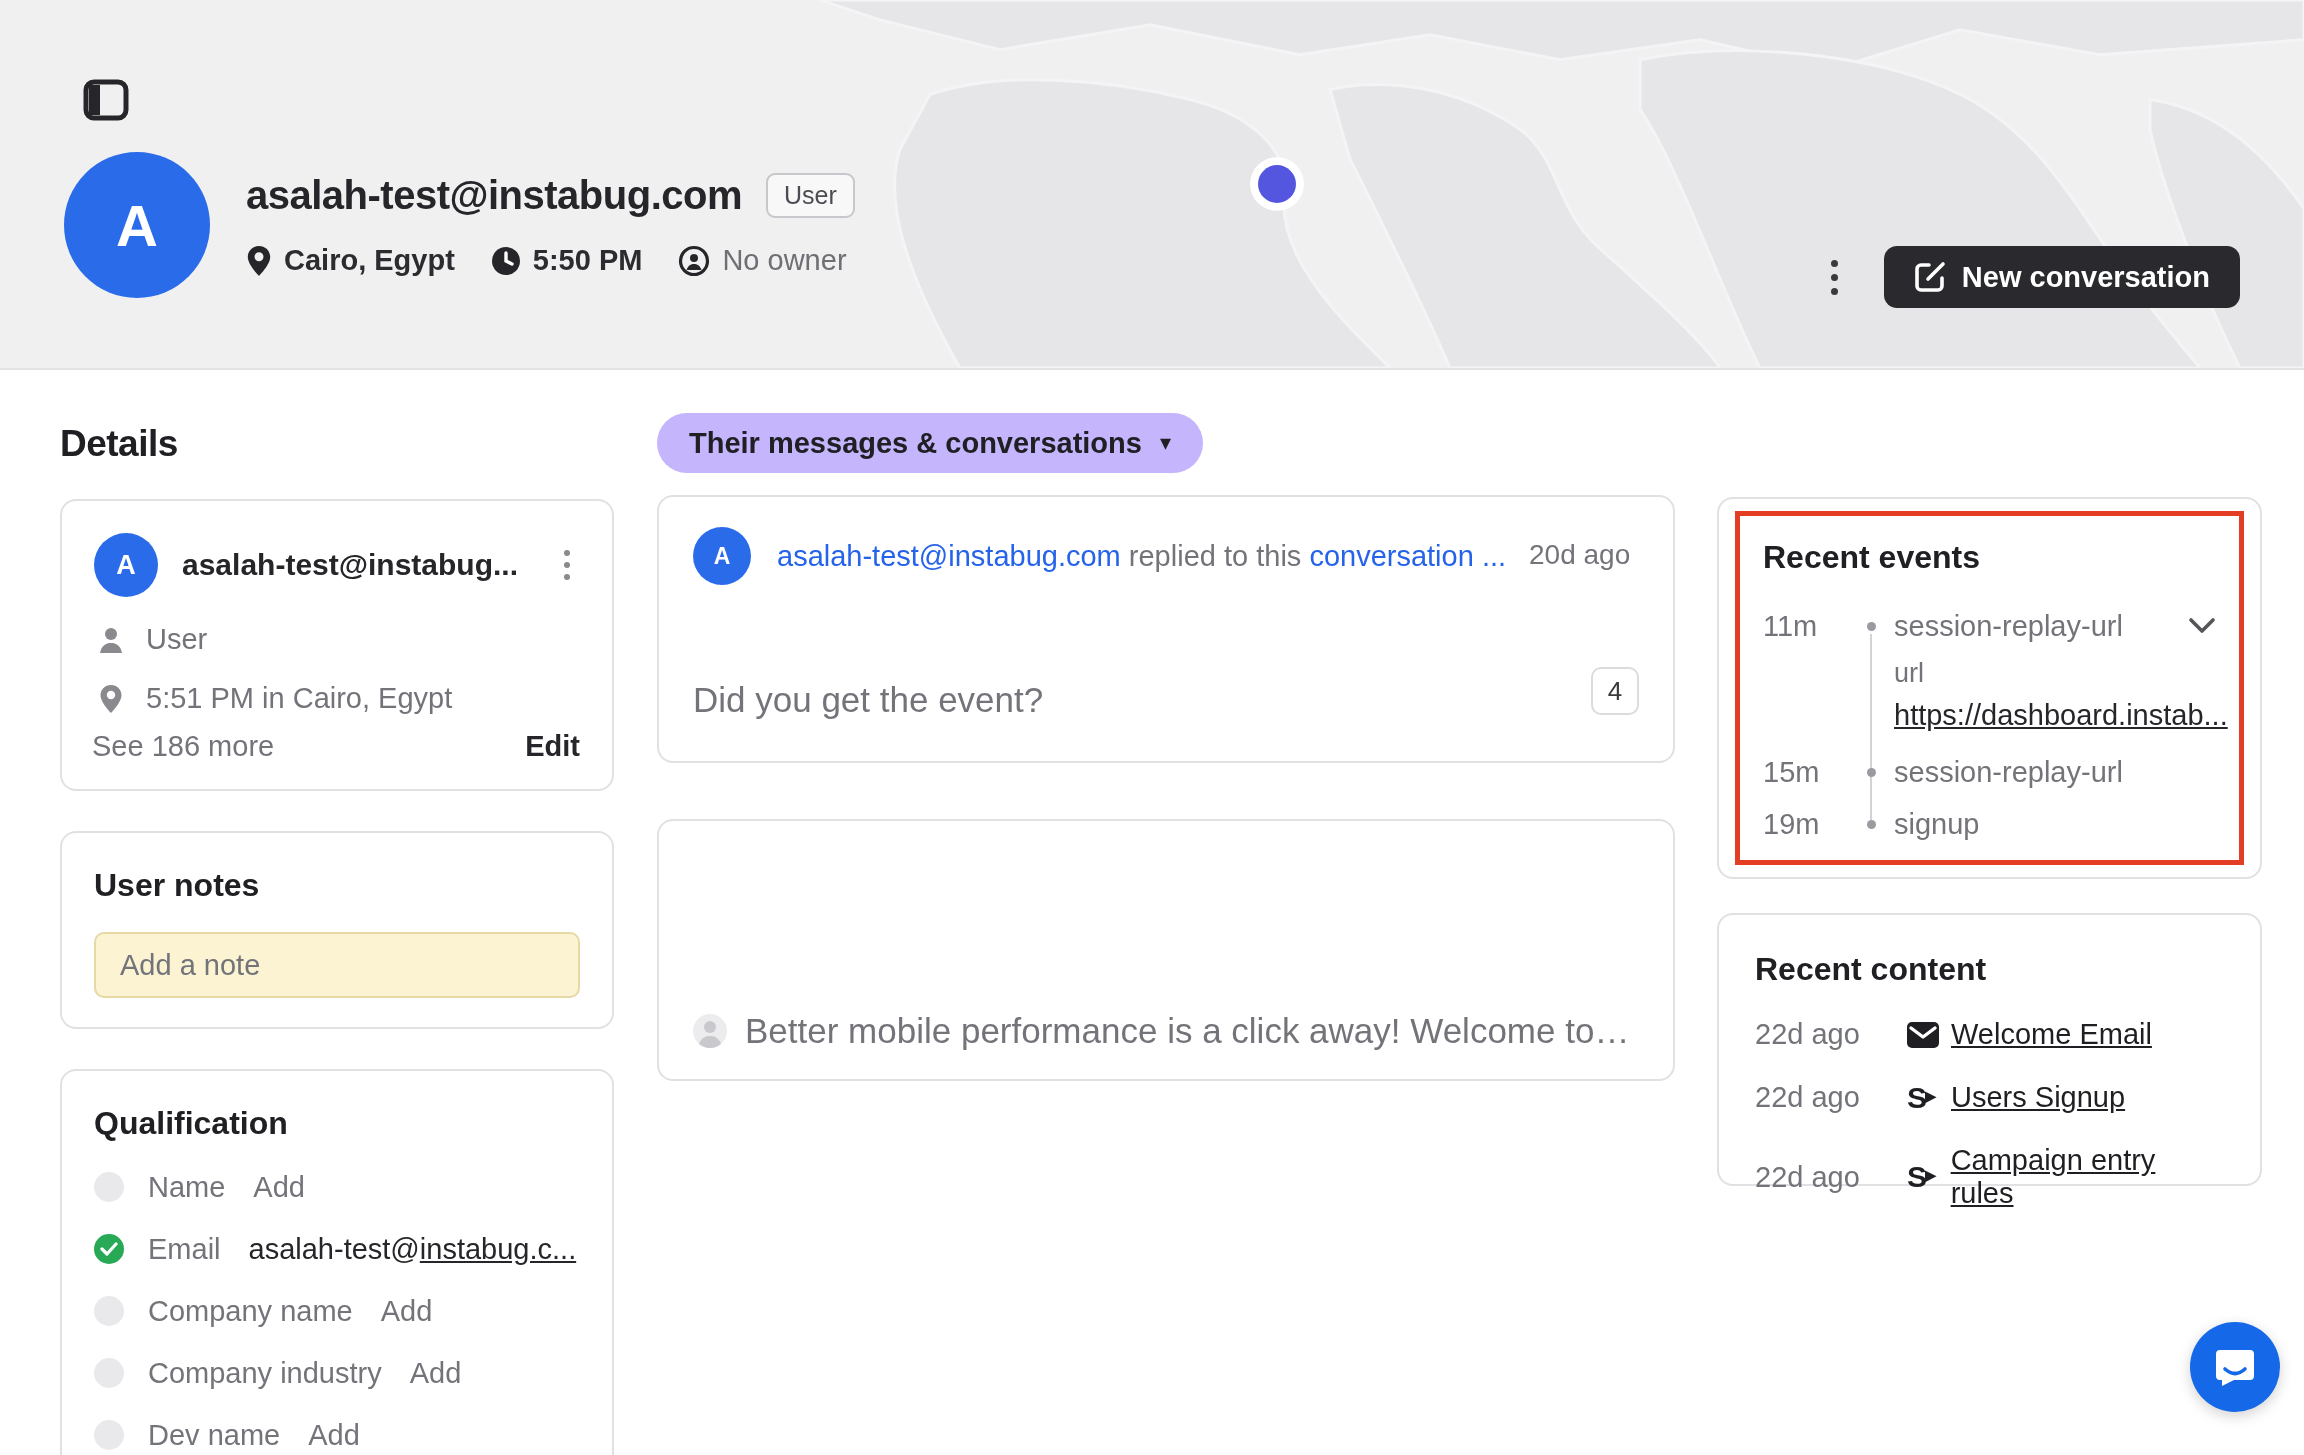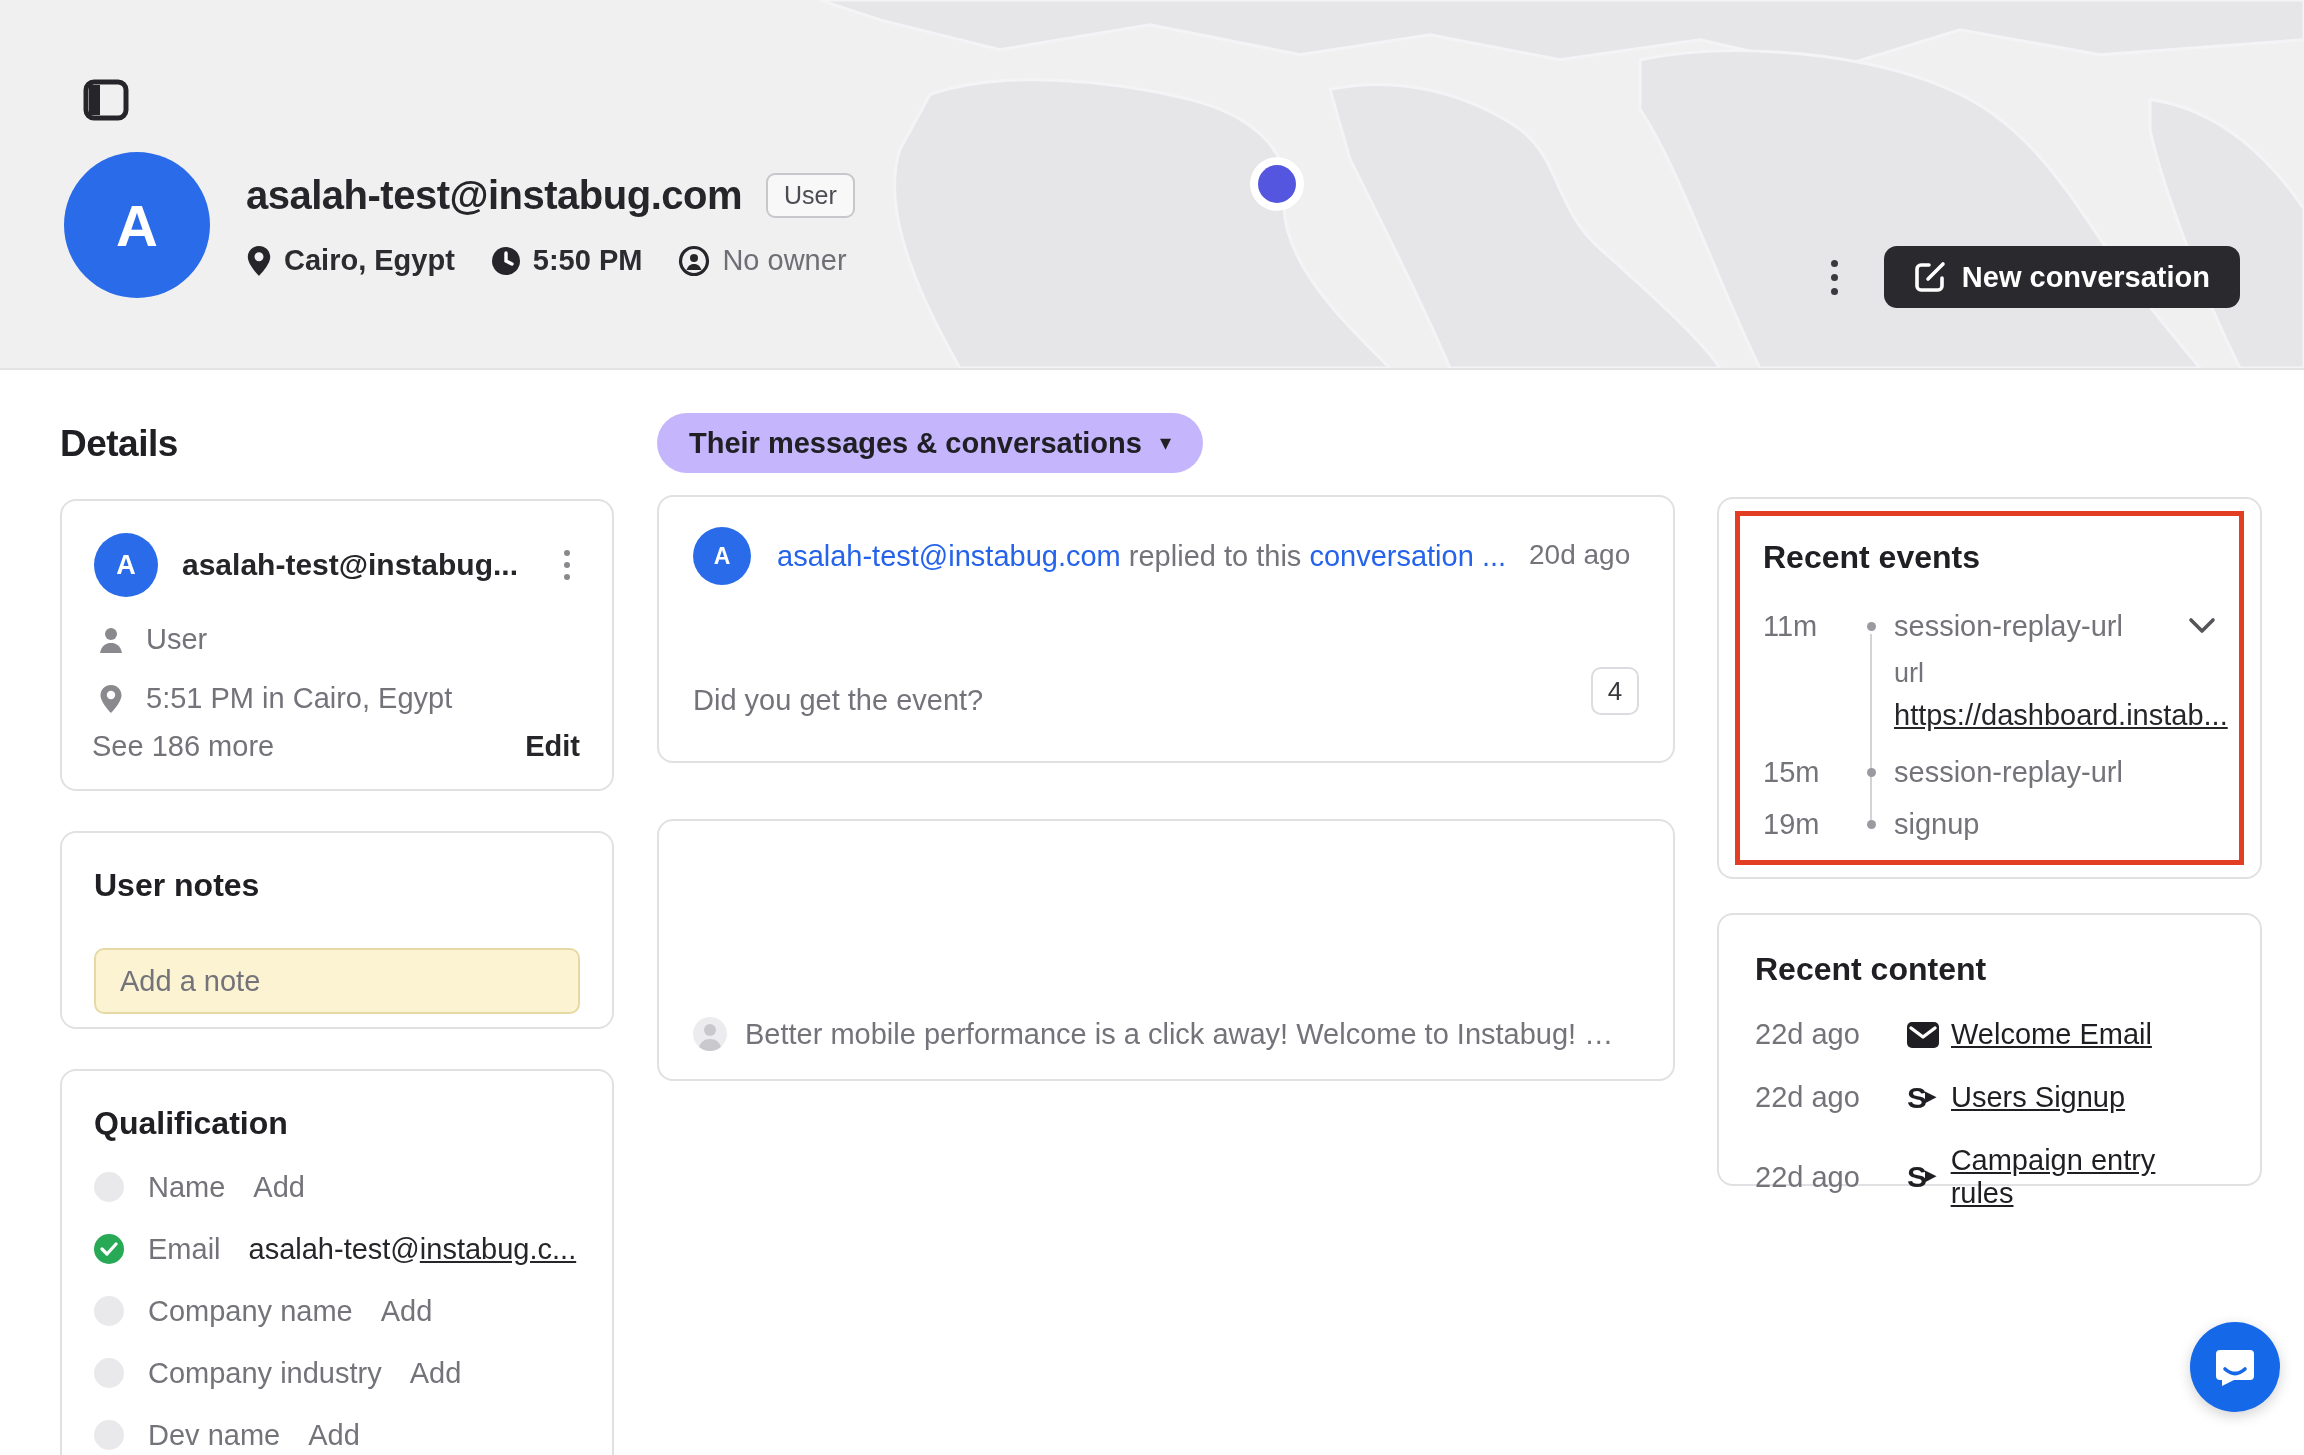--- a/index.html
+++ b/index.html
@@ -71,21 +71,21 @@
   .kebab i { background:#8a8a8e; width:6px; height:6px; margin:3px 0; }
   .dc-attr { display:flex; align-items:center; margin-top:26px; color:#73737a; font-size:29px; }
   .dc-attr .ai { width:34px; display:flex; justify-content:center; margin-right:18px; }
   .dc-footer { position:absolute; left:30px; right:32px; bottom:26px; display:flex; justify-content:space-between; font-size:29px; }
   .see-more { color:#73737a; cursor:pointer; }
   .edit-link { color:#26262a; font-weight:600; cursor:pointer; }
 
   .notes-card { margin-top:40px; padding:34px 32px; height:198px; }
   .card-heading { font-size:32px; font-weight:700; color:#202024; }
   .note-input {
-    margin-top:44px; width:100%; height:66px; border-radius:10px;
+    margin-top:28px; width:100%; height:66px; border-radius:10px;
     background:#fbf3d2; border:2px solid #e6d9a6; padding:0 24px;
     font-size:29px; font-family:inherit; color:#26262a; outline:none;
   }
   .note-input::placeholder { color:#73737a; opacity:1; }
 
   .qual-card { margin-top:40px; padding:34px 32px; height:480px; }
   .q-row { display:flex; align-items:center; margin-top:28px; height:34px; }
   .q-circle { width:30px; height:30px; border-radius:50%; background:#e9e9eb; flex:0 0 auto; }
   .q-check { width:30px; height:30px; border-radius:50%; background:#27a956; flex:0 0 auto; display:flex; align-items:center; justify-content:center; }
   .q-label { margin-left:24px; font-size:29px; color:#73737a; }
@@ -108,21 +108,21 @@
     font-size:23px; font-weight:700; display:flex; align-items:center; justify-content:center; flex:0 0 auto;
   }
   .avatar-ph { background:#ececee; color:#aeaeb2; overflow:hidden; }
   .cc-title { margin-left:26px; flex:1; font-size:29px; line-height:42px; padding-top:8px; }
   .cc-title .lnk { color:#2563eb; font-weight:500; cursor:pointer; }
   .cc-title .mid { color:#73737a; }
   .cc-title .author { color:#26262a; font-weight:700; }
   .cc-ts { width:110px; flex:0 0 auto; text-align:left; font-size:28px; color:#73737a; line-height:40px; padding-top:8px; }
   .cc-ts2 { width:215px; }
   .cc-foot { position:absolute; left:34px; right:34px; bottom:28px; display:flex; align-items:center; }
-  .cc-preview { flex:1; font-size:29px; color:#73737a; white-space:nowrap; overflow:hidden; text-overflow:ellipsis; }
+  .cc-preview { flex:1; font-size:35px; color:#73737a; white-space:nowrap; overflow:hidden; text-overflow:ellipsis; }
   .cc-count {
     width:48px; height:48px; border:2px solid #dcdce0; border-radius:10px;
     display:flex; align-items:center; justify-content:center; font-size:26px; color:#3a3a3e;
     background:#fff; flex:0 0 auto; margin-left:24px; margin-bottom:18px;
   }
   .cc-foot2 .mini-av {
     width:34px; height:34px; border-radius:50%; background:#ececee; margin-right:18px; flex:0 0 auto;
     display:flex; align-items:center; justify-content:center; overflow:hidden;
   }
   .conv-card2 { margin-top:56px; height:262px; }

